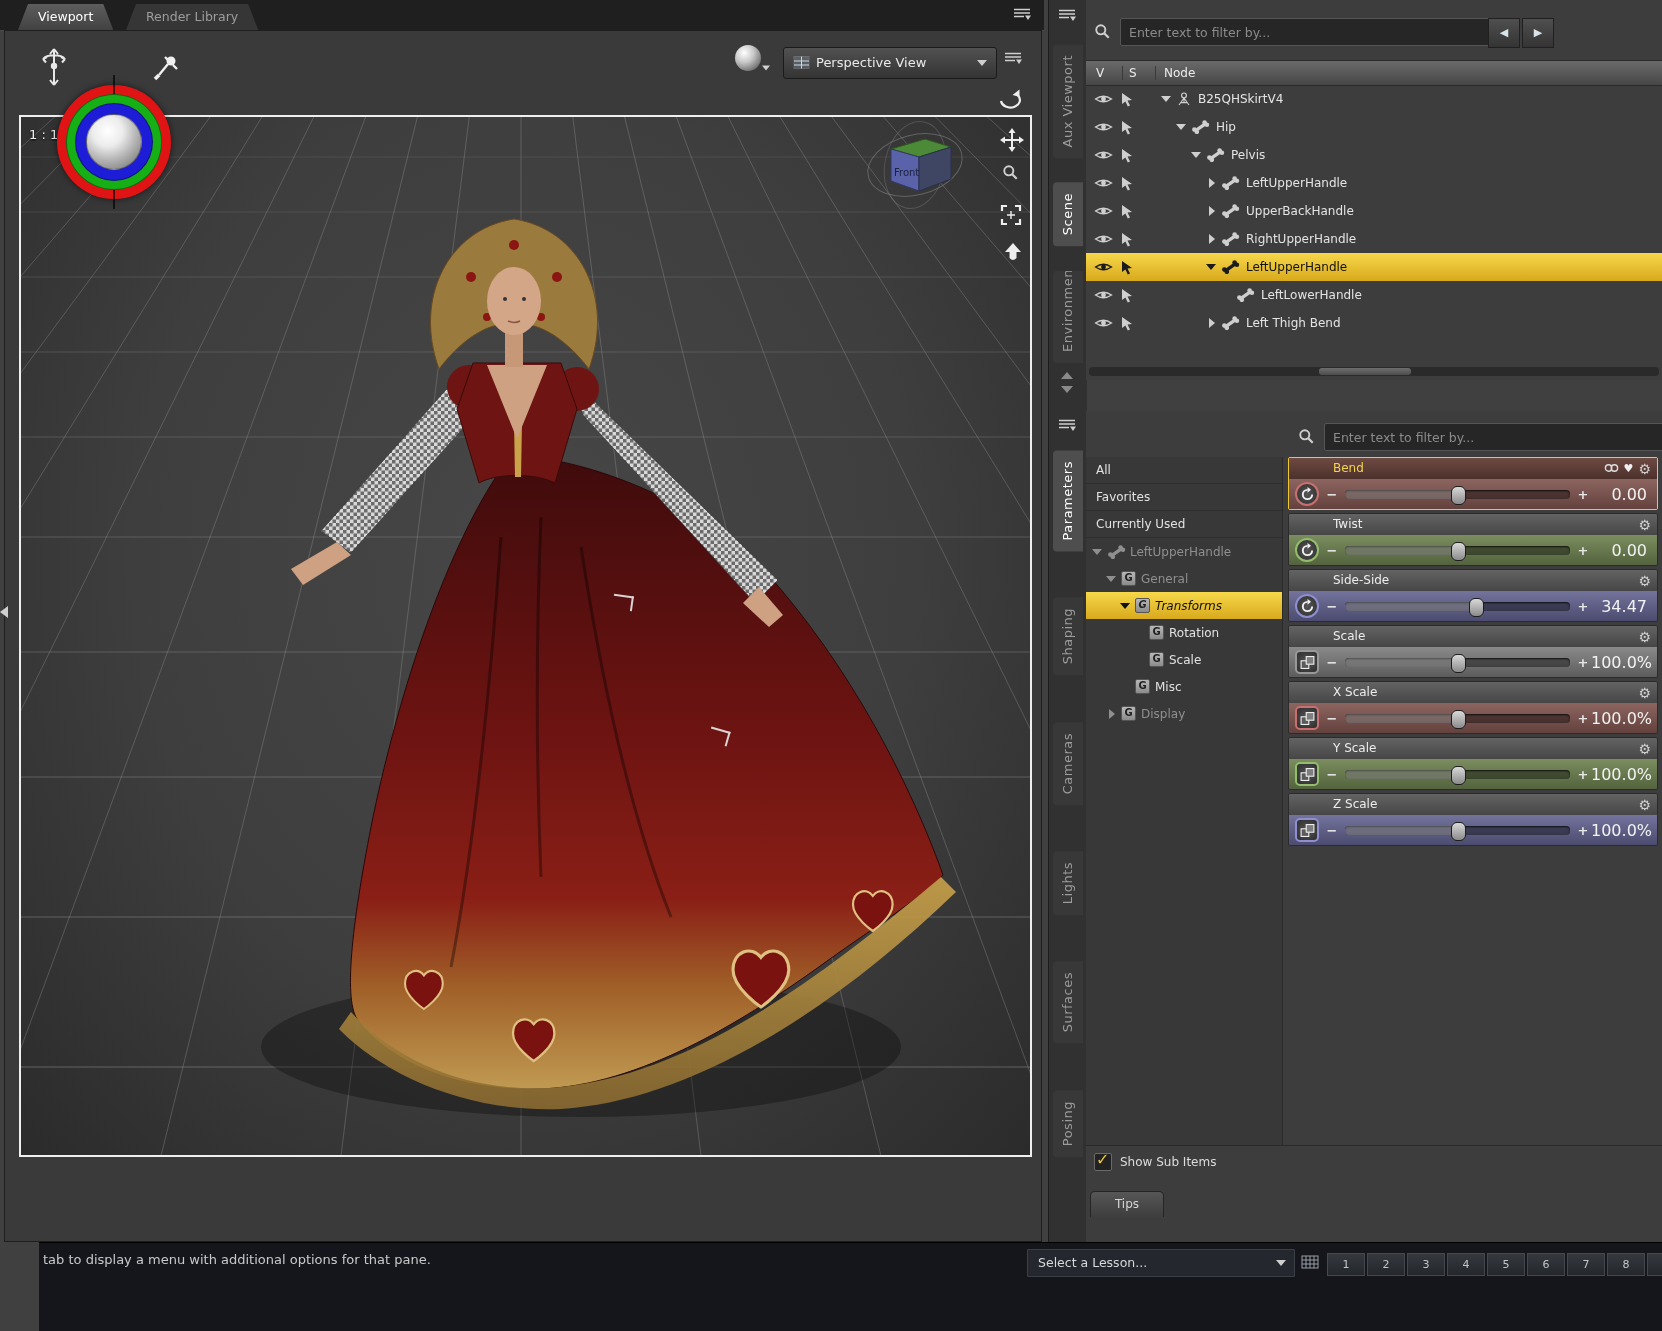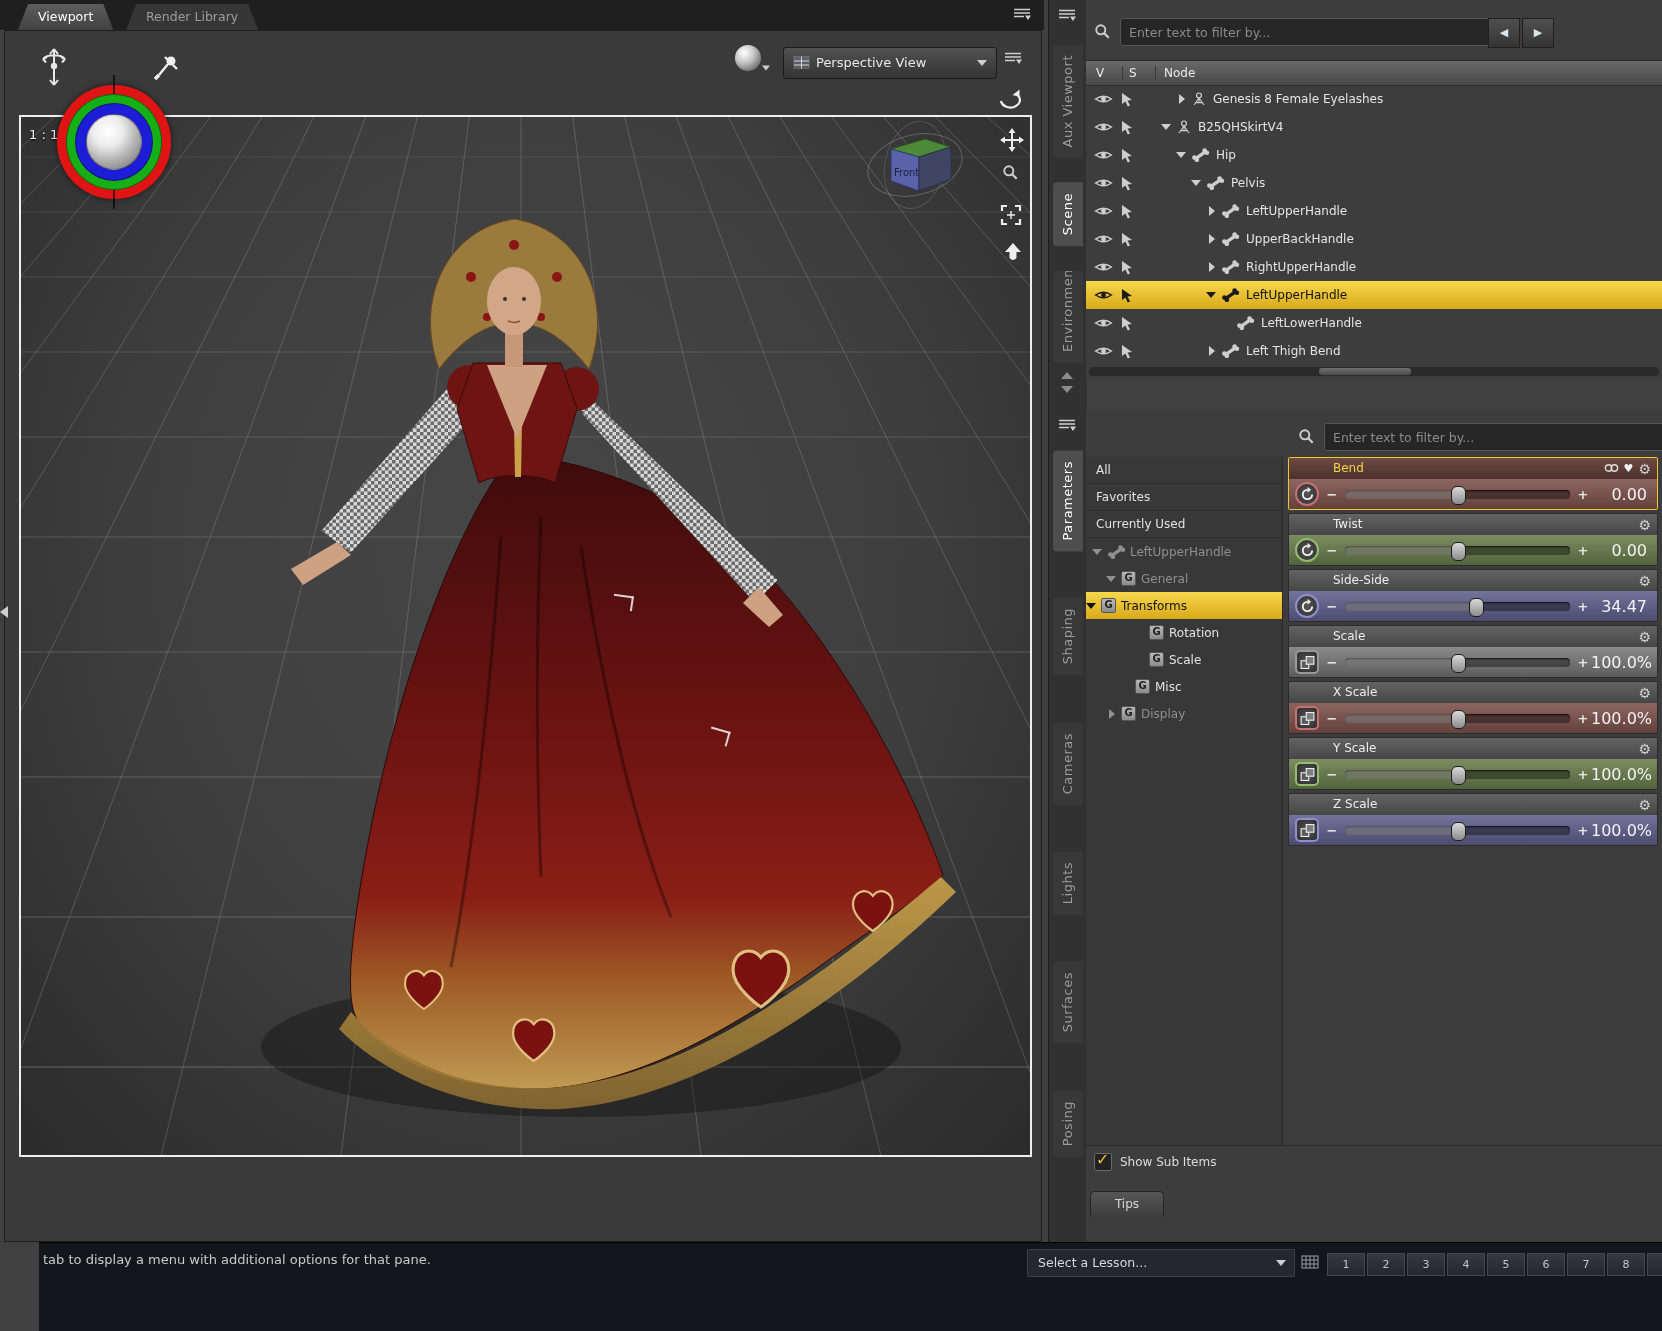--- a/index.html
+++ b/index.html
@@ -360,42 +360,20 @@
             <svg width="19" height="12" viewBox="0 0 19 12">
               <path d="M1.5 6 Q9.5 0.5 17.5 6 Q9.5 11.5 1.5 6 Z" fill="none" stroke="currentColor" stroke-width="1.4"></path>
               <circle cx="9.5" cy="6" r="2.4" fill="currentColor"></circle>
             </svg>
           </div>
           <div class="cell">
             <svg width="14" height="15" viewBox="0 0 14 15">
               <path d="M2 1 L12 8 L7.5 8.6 L10 13.5 L7.8 14.5 L5.4 9.6 L2 12 Z" fill="currentColor"></path>
             </svg>
           </div>
-          <div class="indent" style="width: 30px;"></div>
-          <div class="exp exp-right"></div>
-          <div class="nicon">
-            <svg width="16" height="15" viewBox="0 0 16 15">
-              <circle cx="8" cy="3.4" r="2.4" fill="none" stroke="currentColor" stroke-width="1.2"></circle>
-              <path d="M8 6 L3 13 M8 6 L13 13 M4.6 10.6 L11.4 10.6 M8 6 L8 10.6" stroke="currentColor" stroke-width="1.1" fill="none"></path>
-            </svg>
-          </div>
-          <div class="rlabel">Genesis 8 Female Eyelashes</div>
-        </div>
-        <div class="scene-row">
-          <div class="cell">
-            <svg width="19" height="12" viewBox="0 0 19 12">
-              <path d="M1.5 6 Q9.5 0.5 17.5 6 Q9.5 11.5 1.5 6 Z" fill="none" stroke="currentColor" stroke-width="1.4"></path>
-              <circle cx="9.5" cy="6" r="2.4" fill="currentColor"></circle>
-            </svg>
-          </div>
-          <div class="cell">
-            <svg width="14" height="15" viewBox="0 0 14 15">
-              <path d="M2 1 L12 8 L7.5 8.6 L10 13.5 L7.8 14.5 L5.4 9.6 L2 12 Z" fill="currentColor"></path>
-            </svg>
-          </div>
           <div class="indent" style="width: 15px;"></div>
           <div class="exp exp-down"></div>
           <div class="nicon">
             <svg width="16" height="15" viewBox="0 0 16 15">
               <circle cx="8" cy="3.4" r="2.4" fill="none" stroke="currentColor" stroke-width="1.2"></circle>
               <path d="M8 6 L3 13 M8 6 L13 13 M4.6 10.6 L11.4 10.6 M8 6 L8 10.6" stroke="currentColor" stroke-width="1.1" fill="none"></path>
             </svg>
           </div>
           <div class="rlabel">B25QHSkirtV4</div>
         </div>
@@ -649,21 +627,21 @@
               <path d="M4.6 10.7 L14.7 3.7" stroke="currentColor" stroke-width="3.4"></path>
             </svg>
           </div>
           <div class="rlabel">LeftUpperHandle</div>
         </div>
         <div class="ptree-row dim" style="padding-left: 20px;">
           <div class="exp exp-down"></div>
           <div class="gbox"></div>
           <div class="rlabel">General</div>
         </div>
-        <div class="ptree-row selected" style="">
+        <div class="ptree-row selected" style="padding-left: 34px; font-style: italic;">
           <div class="exp exp-down"></div>
           <div class="gbox"></div>
           <div class="rlabel">Transforms</div>
         </div>
         <div class="ptree-row normal" style="padding-left: 48px;">
           <div class="exp exp-none"></div>
           <div class="gbox"></div>
           <div class="rlabel">Rotation</div>
         </div>
         <div class="ptree-row normal" style="padding-left: 48px;">

